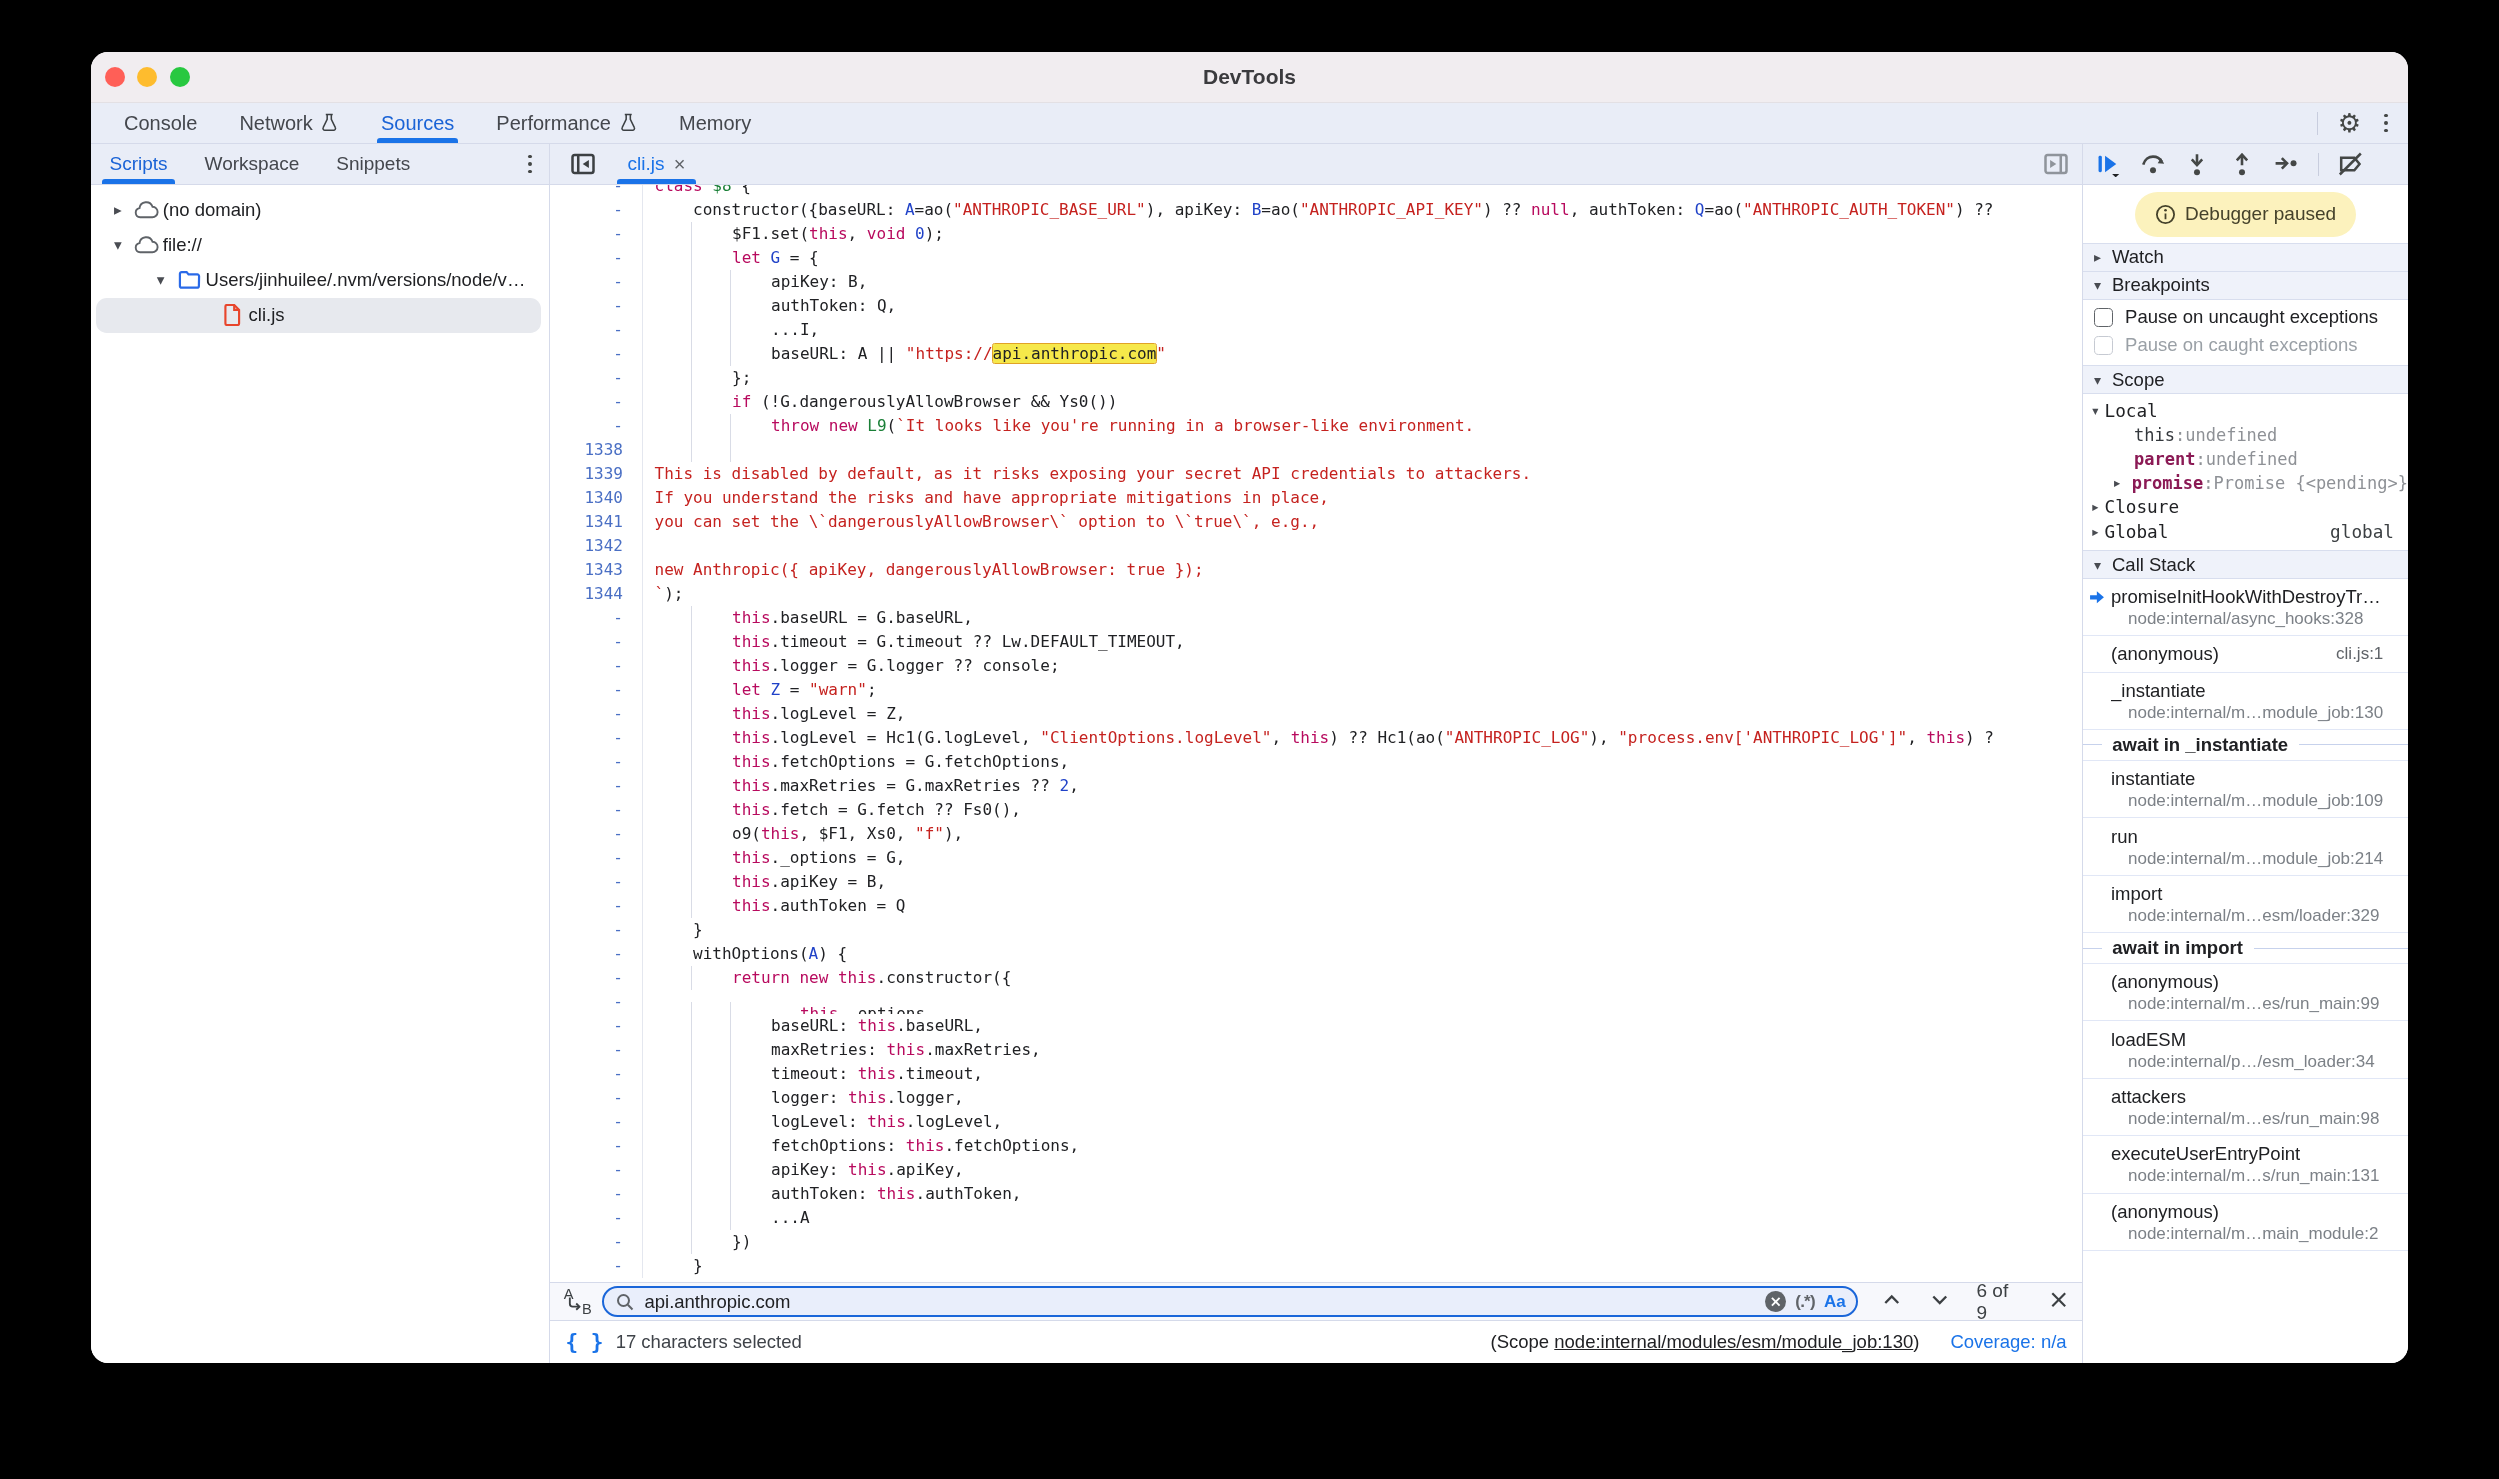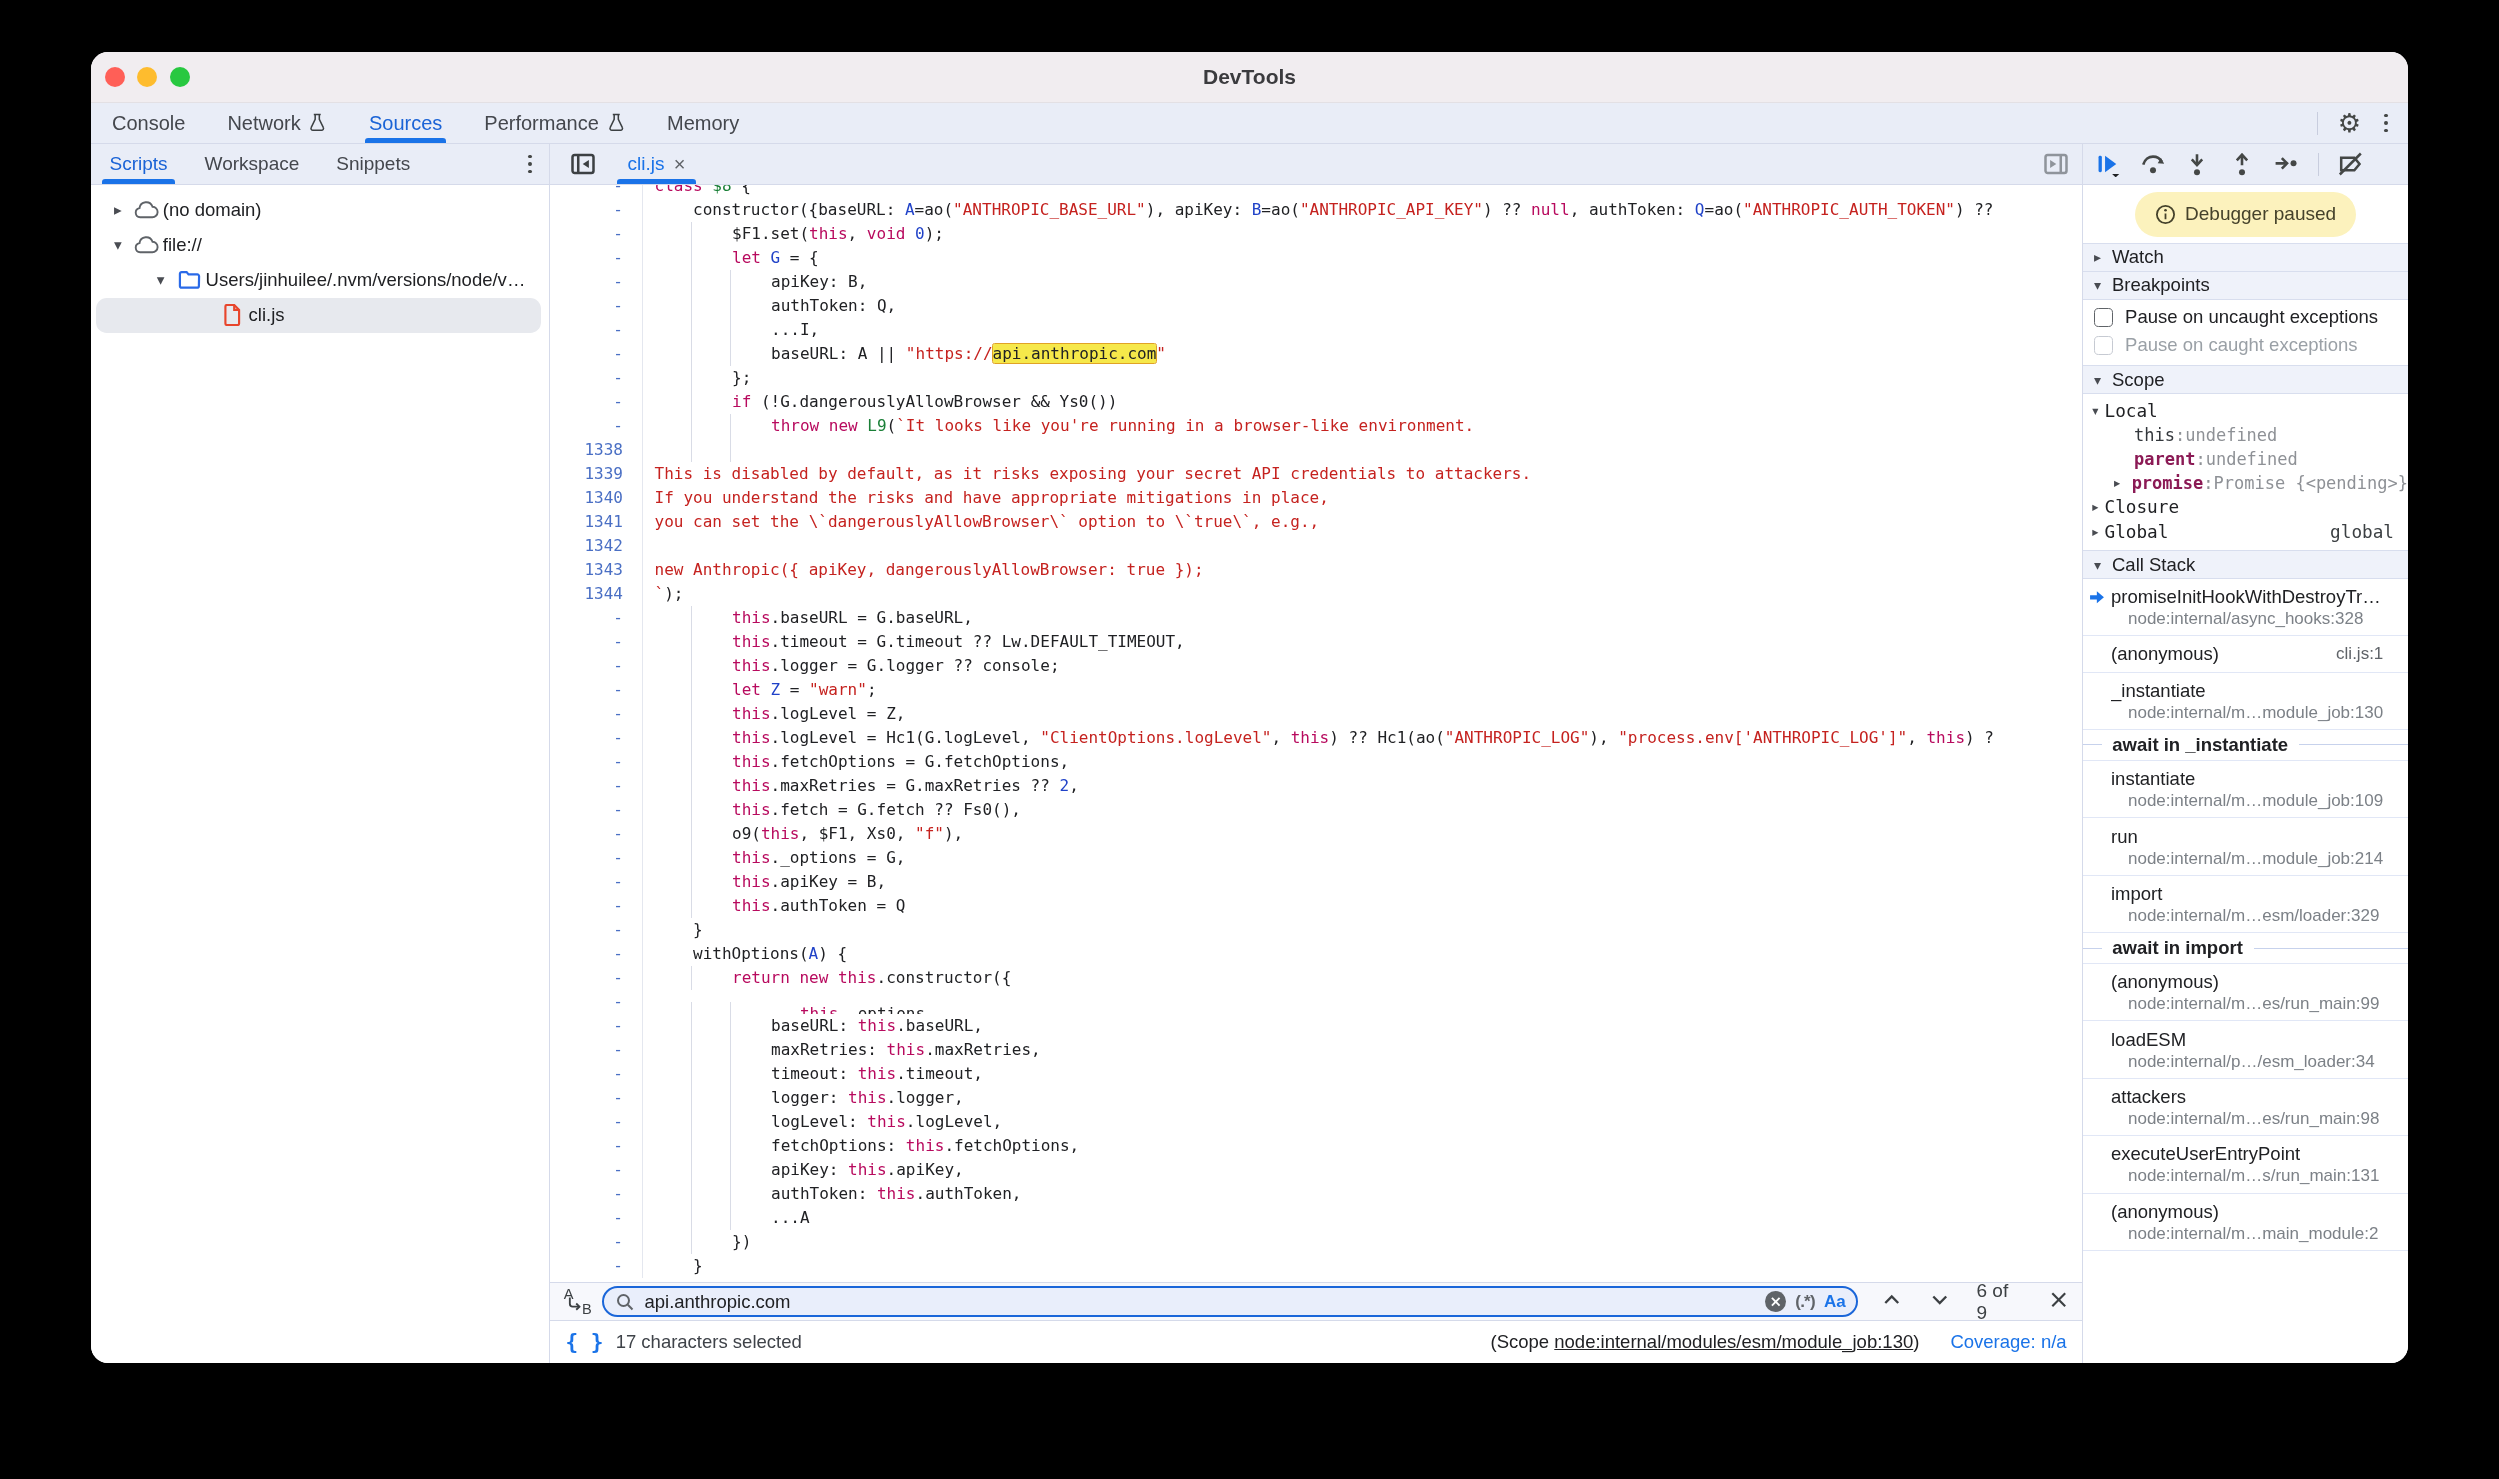--- a/index.html
+++ b/index.html
@@ -7,21 +7,21 @@
   .win { position:absolute; left:91px; top:52px; width:2317px; height:1311px; background:#fff; border-radius:17px; overflow:hidden; box-shadow:0 31px 77px rgba(0,0,0,.6); display:flex; flex-direction:column; }
 
   
   .titlebar { height:51px; background:#f1edf0; display:flex; align-items:center; position:relative; flex:none; border-bottom:0.8px solid #e3e0e4; }
   .lights { display:flex; gap:12.3px; padding-left:14px; }
   .light { width:20px; height:20px; border-radius:50%; }
   .l-red{ background:#ff5f57; } .l-yellow{ background:#febc2e; } .l-green{ background:#28c840; }
   .wtitle { position:absolute; left:0; right:0; text-align:center; font-size:21px; font-weight:bold; color:#3b3b3e; }
 
   
-  .toolbar { height:41px; background:#e9edf7; border-bottom:0.8px solid #d5daea; display:flex; align-items:stretch; flex:none; }
+  .toolbar { height:41px; background:#e9edf7; border-bottom:0.8px solid #d5daea; display:flex; align-items:stretch; flex:none;padding-left:12px; }
   .mtab { position:relative; display:flex; align-items:center; gap:7.7px; padding:0 21px; font-size:20px; color:#44474d; cursor:default; }
   .mtab.active { color:#1a63d6; }
   .mtab .underline { position:absolute; left:17px; right:17px; bottom:0; height:4.6px; background:#1a73e8; border-radius:3.1px 3.1px 0 0; }
   .flask { display:flex; align-items:center; }
   .tb-right { margin-left:auto; display:flex; align-items:center; gap:20px; padding-right:17px; }
   .tb-sep { width:0.8px; height:23px; background:#c8cdde; }
   .gear { font-size:26px; color:#444746; line-height:1; }
   .kebab { display:flex; flex-direction:column; gap:3.8px; padding:3.1px; }
   .kebab i { width:3.8px; height:3.8px; border-radius:50%; background:#444746; }
 

